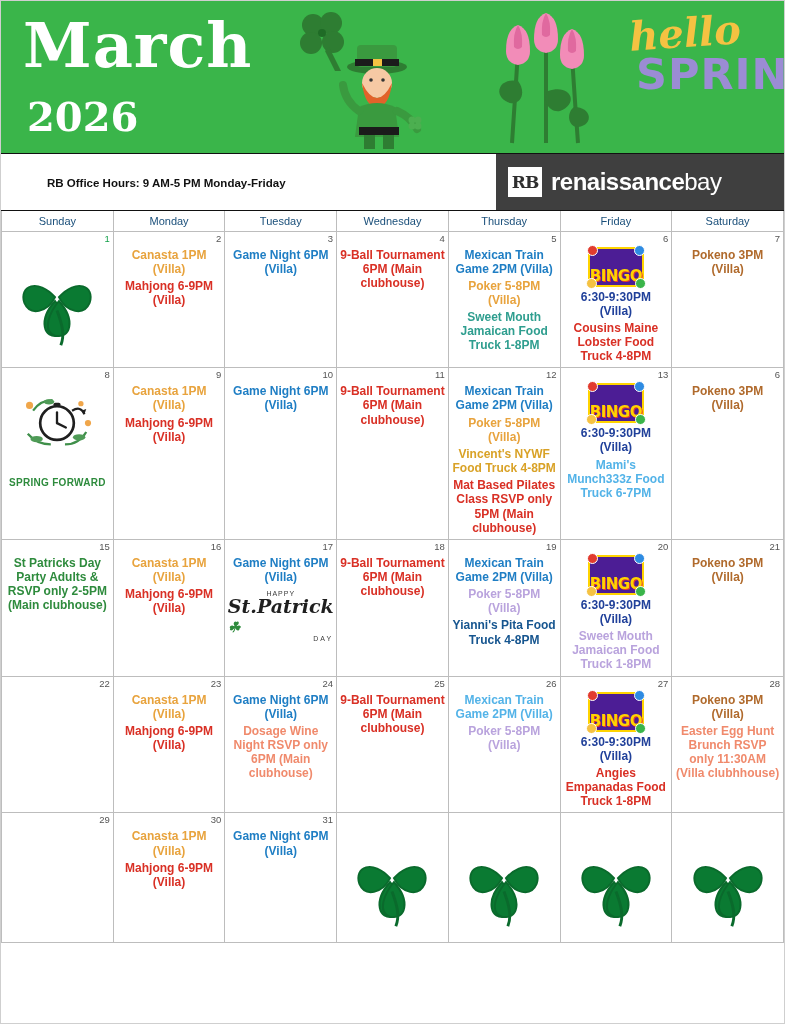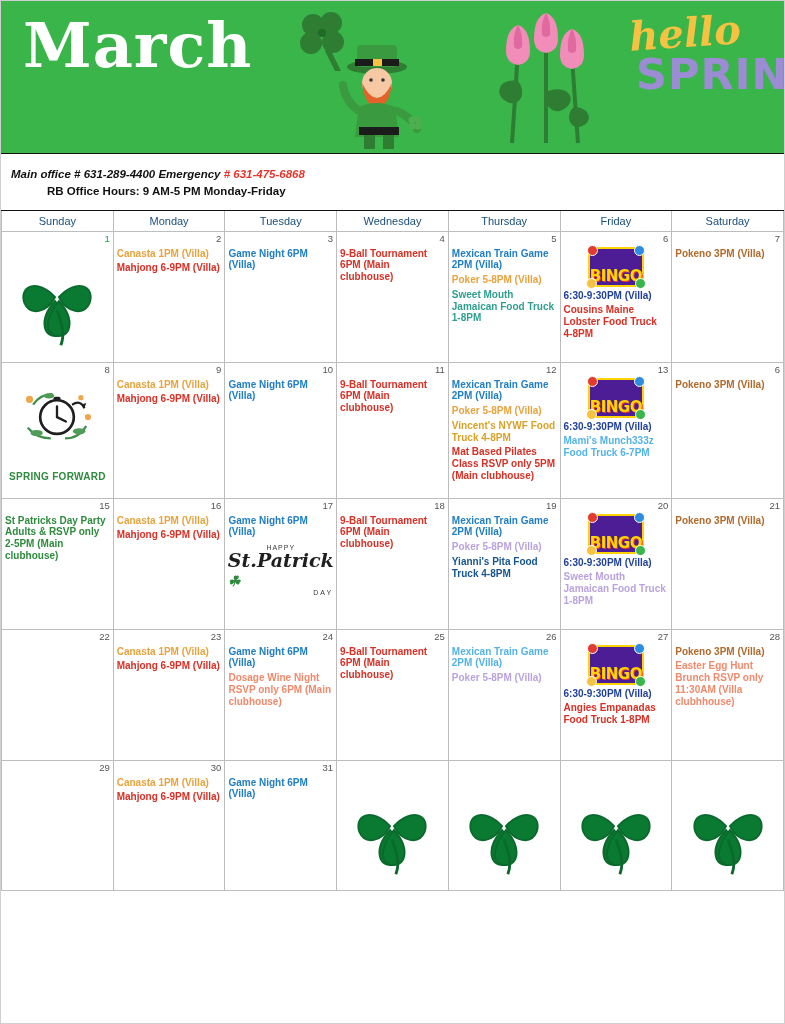--- a/index.html
+++ b/index.html
@@ -176,22 +176,23 @@
   }
   table.cal tr.wk-last td { height: 127px; }
   .daynum {
     font-size: 9.5px;
     color: #555;
     text-align: right;
     line-height: 1.1;
     height: 11px;
   }
   .ev {
-    font-size: 10px;
-    font-weight: bold;
+    font-size: 12px;
+    font-weight: bold;
+    text-align: center;
     line-height: 1.18;
     margin-top: 3px;
   }
   td.green-fill {
     background: #00b84f;
   }
   td.green-fill .daynum { color: #14a04a; }
 
   .clover-cell {
     display: flex;
@@ -269,20 +270,21 @@
   .c-navy   { color: #20409a; }
   .c-gold   { color: #d9a227; }
 </style>
 </head>
 <body>
 
 <div class="page">
 
   <div class="banner">
     <div class="banner-title">March</div>
+    <div class="banner-year">2026</div>
 
     <div class="clover-art">
       <svg viewBox="0 0 70 70" width="70" height="70">
         <g fill="#2e7d32">
           <circle cx="24" cy="20" r="11"></circle>
             <circle cx="42" cy="18" r="11"></circle>
           <circle cx="22" cy="38" r="11"></circle>
             <circle cx="44" cy="37" r="11"></circle>
           <path d="M40 42 L52 66 L46 66 L36 46 Z"></path>
         </g>
@@ -351,24 +353,25 @@
     </div>
 
     <div class="hello-spring">
       <div class="hello-word">hello</div>
       <div class="spring-word">SPRING</div>
     </div>
   </div>
 
   <div class="inforow">
     <div class="info-left">
-      <div class="info-line1">
-        <span>Main office # 631-289-4400 Emergency </span><span class="em-num"># 631-475-6868</span>
-      </div>
       <div class="info-line2">RB Office Hours: 9 AM-5 PM Monday-Friday</div>
+    </div>
+    <div class="logo-box">
+      <div class="logo-mark">RB</div>
+      <div class="logo-text"><b>renaissance</b><span>bay</span></div>
     </div>
   </div>
 
   <table class="cal">
     <thead>
       <tr>
         <th>Sunday</th>
         <th>Monday</th>
         <th>Tuesday</th>
         <th>Wednesday</th>

